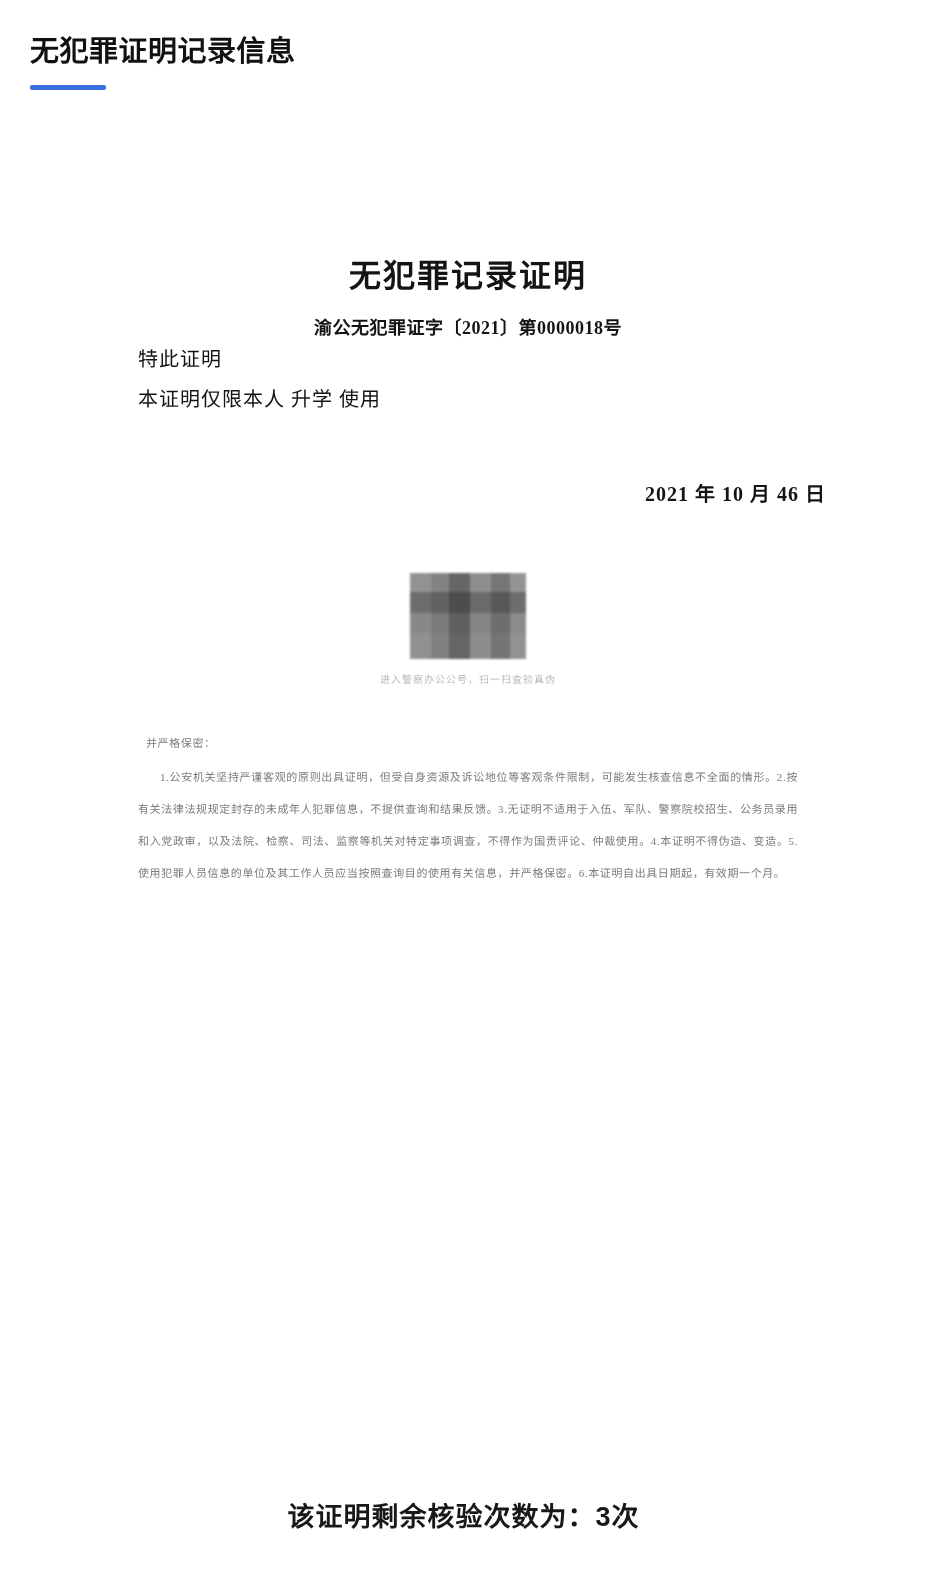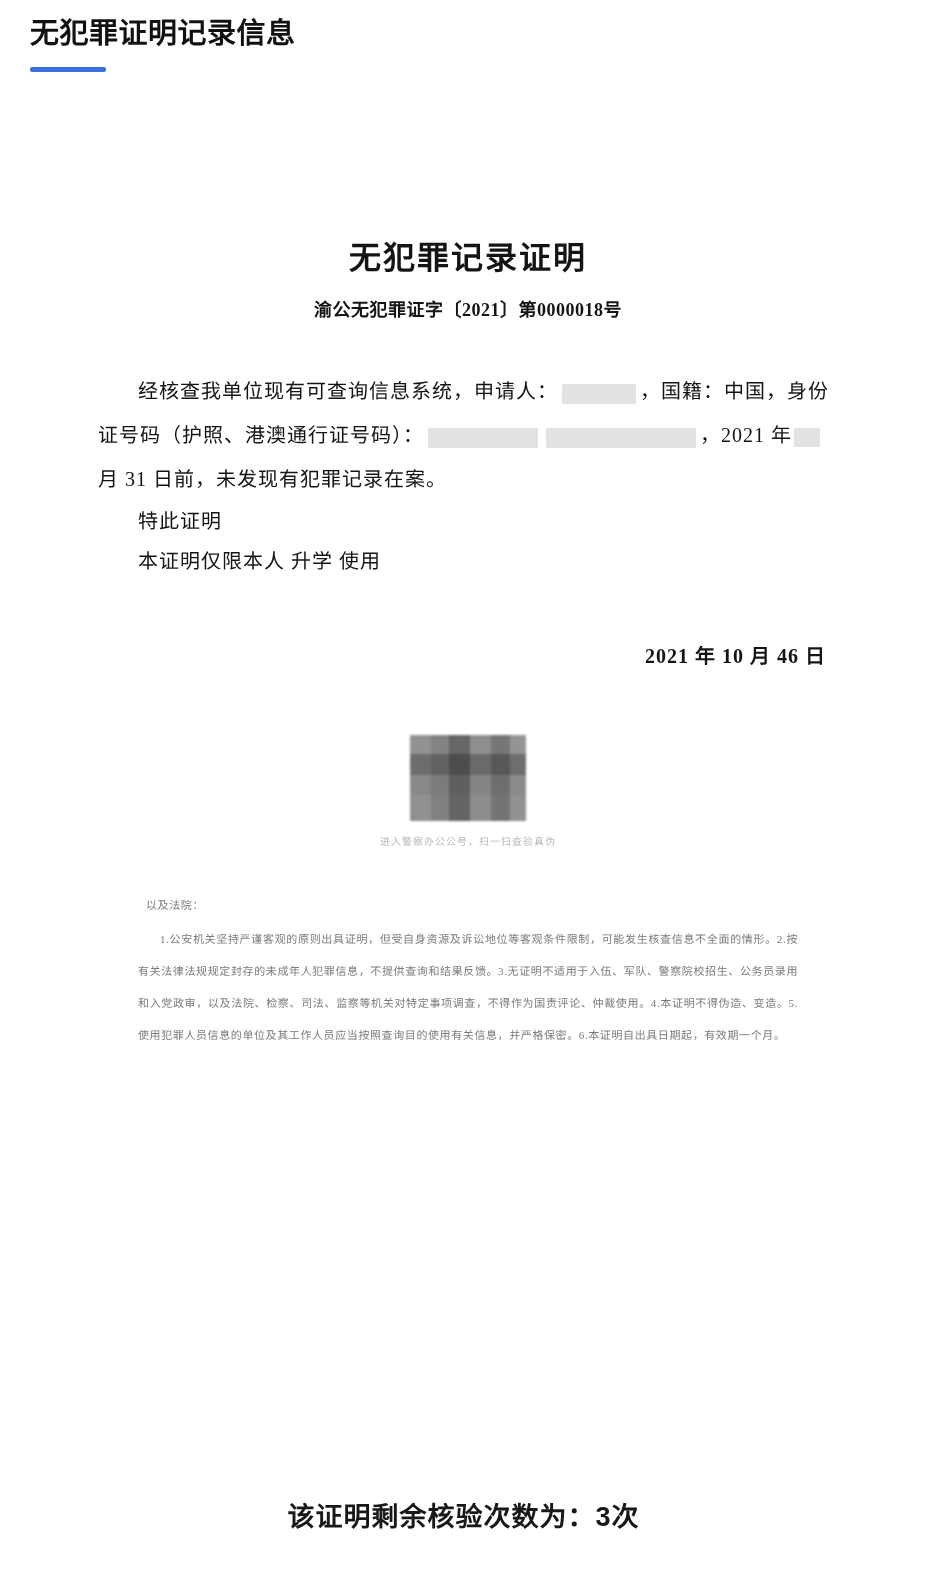--- a/index.html
+++ b/index.html
@@ -11,21 +11,21 @@
     width: 936px;
     height: 1570px;
     font-family: "Liberation Sans", sans-serif;
     color: #1a1a1a;
     position: relative;
     overflow: hidden;
   }
 
   
   .page-header {
-    padding: 16px 0 0 30px;
+    padding: 34px 0 0 30px;
   }
   .page-title {
     font-family: "Liberation Sans", sans-serif;
     font-size: 29px;
     font-weight: bold;
     letter-spacing: 0.5px;
     color: #111111;
     margin: 0;
     line-height: 1.2;
   }
@@ -177,36 +177,33 @@
 <div class="page-header">
   <h1 class="page-title">无犯罪证明记录信息</h1>
   <div class="title-underline"></div>
 </div>
 
 <div class="certificate">
 
   <div class="cert-title">无犯罪记录证明</div>
   <div class="cert-serial">渝公无犯罪证字〔2021〕第0000018号</div>
 
-  <div class="cert-paragraph">
-    <span class="indent"></span><span>经核查我单位现有可查询信息系统，申请人：</span><span class="redacted name"></span><span>，国籍：中国，身份证号码（护照、港澳通行证号码）：</span><span class="redacted idcard1"></span><span class="redacted idcard2"></span><span>，2021 年</span><span class="redacted month"></span><span>月 31 日前，未发现有犯罪记录在案。</span>
-  </div>
 
   <div class="cert-line">特此证明</div>
   <div class="cert-line">本证明仅限本人 升学 使用</div>
 
   <div class="cert-signature">
     <div>2021 年 10 月 46 日</div>
   </div>
 
   <div class="seal-wrap">
     <div class="seal-blur"></div>
     <div class="seal-caption">进入警察办公公号，扫一扫查验真伪</div>
   </div>
 
   <div class="fineprint">
-    <div class="fineprint-title">以及法院：</div>
+    <div class="fineprint-title">并严格保密：</div>
     <div class="fineprint-body"><span class="ind"></span><span>1.公安机关坚持严谨客观的原则出具证明，但受自身资源及诉讼地位等客观条件限制，可能发生核查信息不全面的情形。2.按有关法律法规规定封存的未成年人犯罪信息，不提供查询和结果反馈。3.无证明不适用于入伍、军队、警察院校招生、公务员录用和入党政审，以及法院、检察、司法、监察等机关对特定事项调查，不得作为国责评论、仲裁使用。4.本证明不得伪造、变造。5.使用犯罪人员信息的单位及其工作人员应当按照查询目的使用有关信息，并严格保密。6.本证明自出具日期起，有效期一个月。</span></div>
   </div>
 
 </div>
 
 <div class="footer-note">该证明剩余核验次数为：3次</div>
 
 </body></html>

